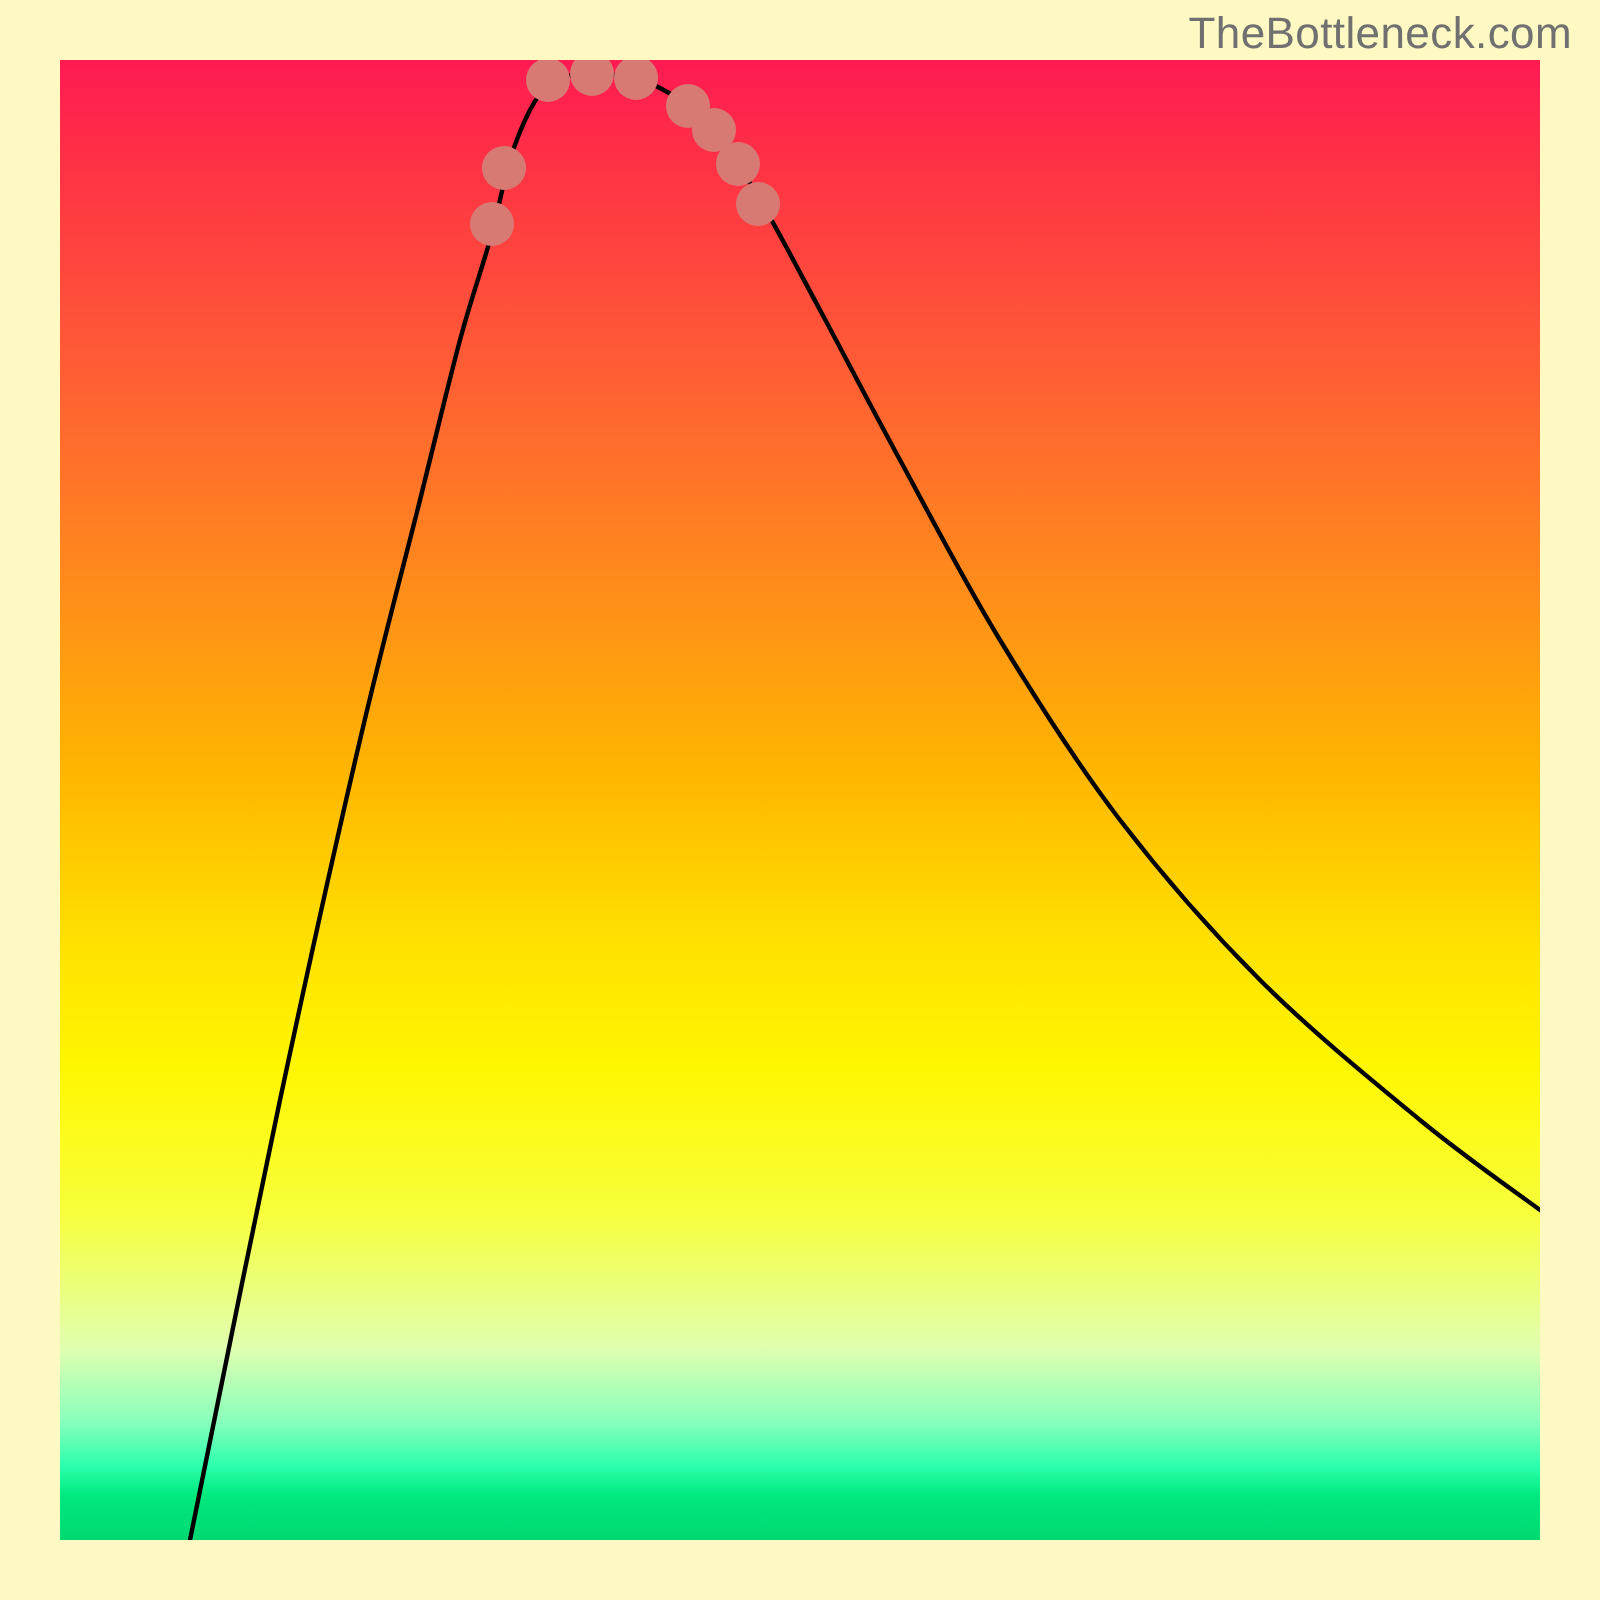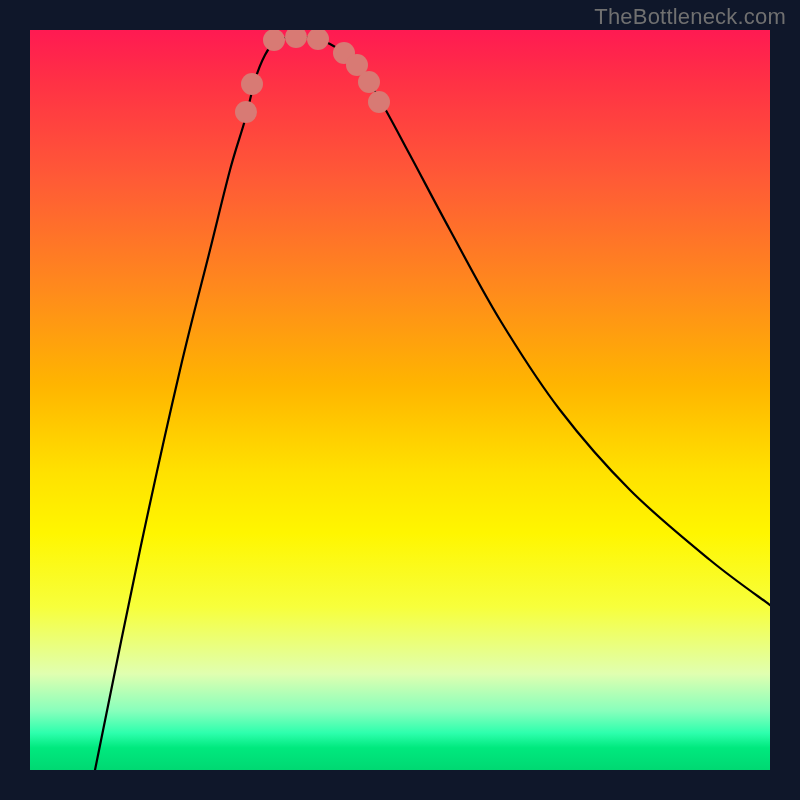--- a/index.html
+++ b/index.html
@@ -8,21 +8,21 @@
     width: 800px;
     height: 800px;
     background: #000;
     overflow: hidden;
     font-family: Arial, Helvetica, sans-serif;
   }
   .outer {
     position: relative;
     width: 800px;
     height: 800px;
-    background: #0f172a;
+    background: #fef9c3;
   }
   .watermark {
     position: absolute;
     top: 4px;
     right: 14px;
     color: #707070;
     font-size: 22px;
     font-weight: 500;
     letter-spacing: 0.2px;
     z-index: 20;

